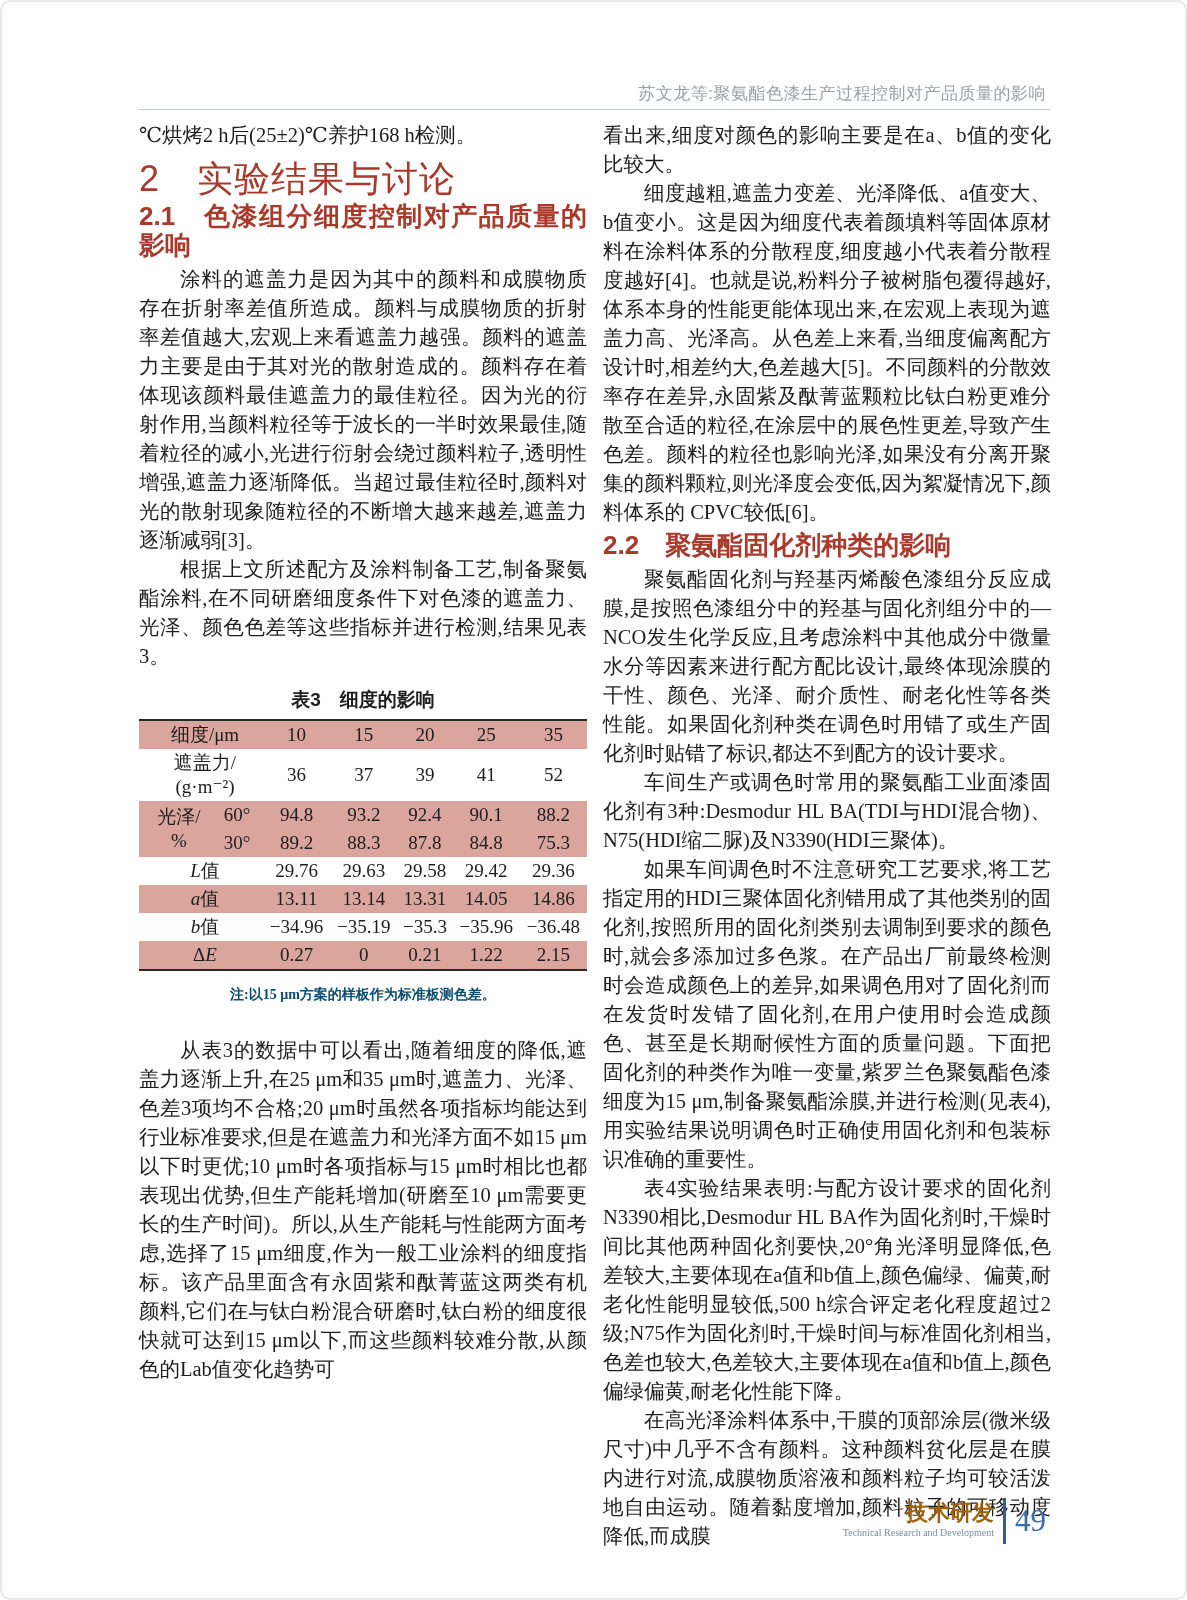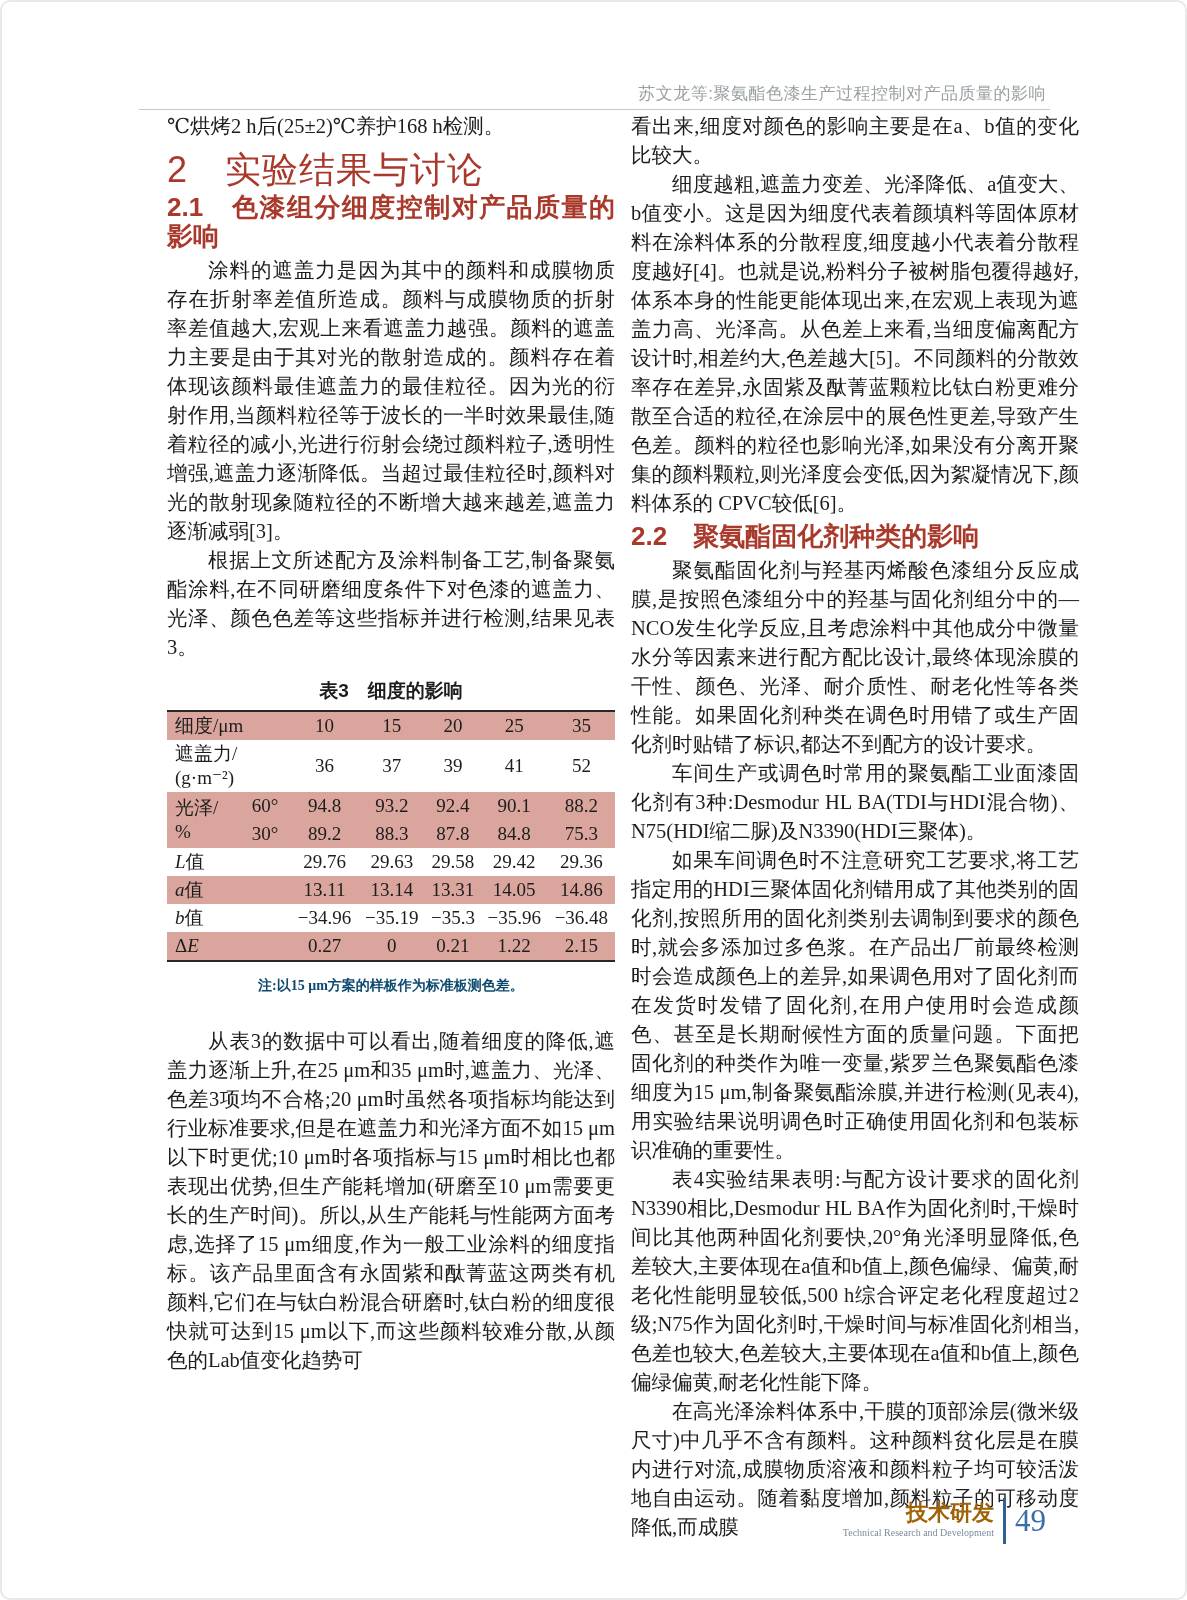--- a/index.html
+++ b/index.html
@@ -12,22 +12,22 @@
   .running-head {
     position:absolute; top:80px; right:139px;
     font-family:"Liberation Sans","DejaVu Sans",sans-serif;
     font-size:17px; color:#9aa1a4; letter-spacing:0.5px;
   }
   .head-rule {
     position:absolute; top:107px; left:137px; width:911px;
     height:1px; background:#c3c8ca;
   }
   .content {
-    position:absolute; top:110px; left:137px; width:912px;
-    display:flex; gap:16px;margin-left:28px;
+    position:absolute; top:119px; left:137px; width:912px;
+    display:flex; gap:16px;
   }
   .col { width:448px; font-size:20.5px; line-height:29px; text-align:justify; }
   .col p { margin:0; text-indent:2em; }
   .col p.noindent { text-indent:0; }
   h1.sec {
     font-family:"Liberation Sans","DejaVu Sans",sans-serif;
     color:#a9392b; font-size:36px; font-weight:normal;
     margin:14px 0 9px 0; letter-spacing:1px;
   }
   h2.sec {
@@ -44,21 +44,21 @@
   .tbl-cap-en {
     text-align:center; font-family:"Liberation Serif","DejaVu Serif",serif;
     font-weight:bold; font-size:18px; line-height:26px;
   }
   table.t3 {
     width:100%; border-collapse:collapse; margin-top:6px;
     border-top:2px solid #2b2724; border-bottom:2px solid #2b2724;
     font-size:19px;
   }
   table.t3 td { text-align:center; padding:2px 0; line-height:24px; }
-  table.t3 td.lab { text-align:left; padding-left:8px; }
+  table.t3 td.lab { text-align:center; padding-left:8px; }
   table.t3 tr.pink td { background:#d9a59d; }
   table.t3 td.sub { text-align:center; }
   .tbl-note {
     margin-top:9px; text-align:center; color:#0c4a6e; font-size:14px;font-weight:bold;
   }
   p.after-table { margin-top:27px !important; }
   .footer {
     position:absolute; top:1496px; right:139px;
     display:flex; align-items:center;
   }

